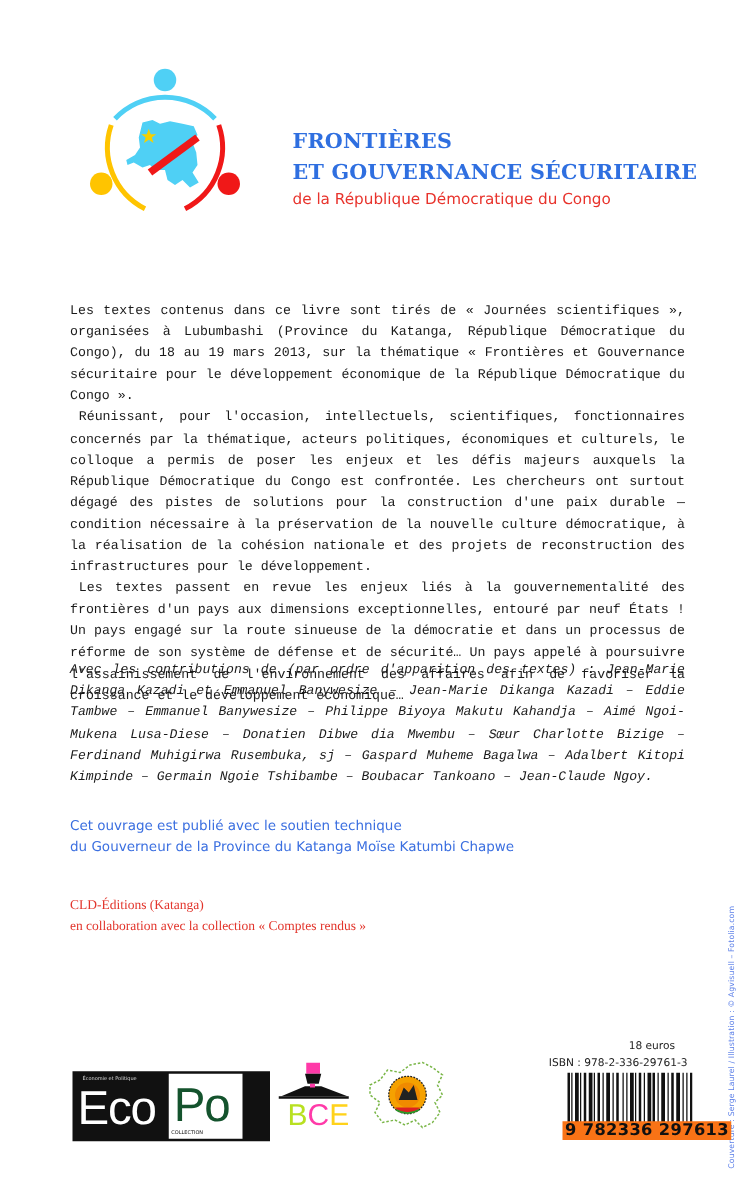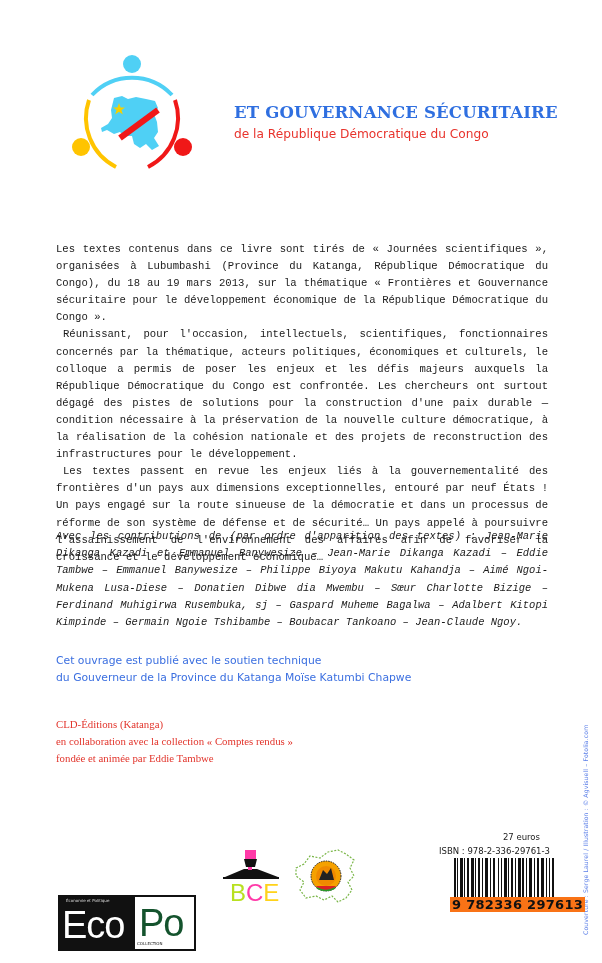--- a/index.html
+++ b/index.html
@@ -17,21 +17,21 @@
   .body-text p.indent { text-indent: 7px; }
 
   .contrib { position: absolute; left: 56px; top: 528px; width: 492px; font-family: Liberation Mono, monospace; font-style: italic; font-size: 10.5px; line-height: 17.2px; color: #1a1a1a; text-align: justify; }
   .contrib p { margin: 0; }
 
   .support { position: absolute; left: 56px; top: 652px; font-size: 10.8px; line-height: 17px; color: #3b6fe0; white-space: nowrap; }
   .publisher { position: absolute; left: 56px; top: 716px; font-size: 10.8px; line-height: 17px; color: #e2352c; white-space: nowrap; font-family: Liberation Serif, serif; }
 
   .credit-vertical { position: absolute; left: 582px; top: 935px; transform-origin: 0 0; transform: rotate(-90deg); font-size: 6.2px; color: #5b7fe8; white-space: nowrap; letter-spacing: 0.1px; }
 
-  .ecopo { position: absolute; left: 58px; top: 895px; width: 138px; height: 56px; background: #111; text-align: center; }
+  .ecopo { position: absolute; left: 58px; top: 857px; width: 158px; height: 56px; background: #111; text-align: center; }
   .ecopo .top-small { position: absolute; left: 8px; top: 3px; font-size: 4px; color: #ddd; white-space: nowrap; }
   .ecopo .eco { position: absolute; left: 4px; top: 10px; font-family: "Liberation Sans", sans-serif; font-size: 38px; line-height: 40px; color: #fff; letter-spacing: -1px; }
   .ecopo .po-box { position: absolute; left: 77px; top: 2px; width: 59px; height: 52px; background: #fff; }
   .ecopo .po { position: absolute; left: 4px; top: 6px; font-family: "Liberation Sans", sans-serif; font-size: 38px; line-height: 40px; color: #14532d; letter-spacing: -1px; }
   .ecopo .bottom-small { position: absolute; left: 2px; top: 44px; font-size: 4px; color: #111; white-space: nowrap; }
 
   .bce { position: absolute; left: 222px; top: 850px; width: 60px; height: 60px; }
   .bce .label { position: absolute; left: 8px; top: 30px; font-family: "Liberation Sans", sans-serif; font-size: 24px; line-height: 26px; letter-spacing: 0px; text-align: center; }
   .katanga { position: absolute; left: 292px; top: 846px; width: 66px; height: 60px; }
 
@@ -55,20 +55,21 @@
 
     <path d="M27 48 A 55 55 0 0 0 54 115" fill="none" stroke="#ffc400" stroke-width="4"></path>
     <circle cx="19" cy="95" r="9" fill="#ffc400"></circle>
 
     <path d="M52 46 L60 44 L66 47 L74 45 L84 47 L93 49 L96 56 L92 62 L95 70 L96 80 L92 86 L97 94 L90 98 L84 92 L78 96 L72 92 L70 84 L62 84 L58 80 L52 82 L45 78 L40 80 L39 76 L46 72 L50 66 L49 58 Z" fill="#4fd0f5"></path>
     <line x1="58" y1="86" x2="96" y2="58" stroke="#f01818" stroke-width="6"></line>
     <polygon points="57,51 58.6,55.4 63,55.4 59.5,58 60.8,62.4 57,59.7 53.2,62.4 54.5,58 51,55.4 55.4,55.4" fill="#f5d000"></polygon>
   </svg>
 
   <div class="title-block">
+    <div class="title-line">FRONTIÈRES</div>
     <div class="title-line">ET GOUVERNANCE SÉCURITAIRE</div>
     <div class="subtitle-line">de la République Démocratique du Congo</div>
   </div>
 
   <div class="body-text">
     <p>Les textes contenus dans ce livre sont tirés de « Journées scientifiques », organisées à Lubumbashi (Province du Katanga, République Démocratique du Congo), du 18 au 19 mars 2013, sur la thématique « Frontières et Gouvernance sécuritaire pour le développement économique de la République Démocratique du Congo ».</p>
     <p class="indent">Réunissant, pour l'occasion, intellectuels, scientifiques, fonctionnaires concernés par la thématique, acteurs politiques, économiques et culturels, le colloque a permis de poser les enjeux et les défis majeurs auxquels la République Démocratique du Congo est confrontée. Les chercheurs ont surtout dégagé des pistes de solutions pour la construction d'une paix durable — condition nécessaire à la préservation de la nouvelle culture démocratique, à la réalisation de la cohésion nationale et des projets de reconstruction des infrastructures pour le développement.</p>
     <p class="indent">Les textes passent en revue les enjeux liés à la gouvernementalité des frontières d'un pays aux dimensions exceptionnelles, entouré par neuf États ! Un pays engagé sur la route sinueuse de la démocratie et dans un processus de réforme de son système de défense et de sécurité… Un pays appelé à poursuivre l'assainissement de l'environnement des affaires afin de favoriser la croissance et le développement économique…</p>
   </div>
 
@@ -77,21 +78,20 @@
   </div>
 
   <div class="support">
     <div>Cet ouvrage est publié avec le soutien technique</div>
     <div>du Gouverneur de la Province du Katanga Moïse Katumbi Chapwe</div>
   </div>
 
   <div class="publisher">
     <div>CLD-Éditions (Katanga)</div>
     <div>en collaboration avec la collection « Comptes rendus »</div>
-    <div>fondée et animée par Eddie Tambwe</div>
   </div>
 
   <div class="credit-vertical">Couverture : Serge Laurel / Illustration : © Agvisuell – Fotolia.com</div>
 
   <div class="ecopo">
     <div class="top-small">Économie et Politique</div>
     <div class="eco">Eco</div>
     <div class="po-box">
       <div class="po">Po</div>
       <div class="bottom-small">COLLECTION</div>
@@ -113,21 +113,21 @@
 
   <svg class="katanga" viewBox="0 0 66 60">
     <path d="M4 22 L12 18 L18 10 L28 12 L36 6 L46 4 L54 8 L62 14 L58 22 L62 30 L56 36 L60 44 L54 52 L46 56 L40 50 L32 54 L24 50 L14 52 L8 44 L12 36 L4 30 Z" fill="none" stroke="#7ab648" stroke-width="1.2" stroke-dasharray="2 1.5"></path>
     <circle cx="34" cy="30" r="15" fill="#f5a100" stroke="#222" stroke-width="1" stroke-dasharray="1.5 1"></circle>
     <circle cx="34" cy="30" r="10" fill="#f08a00"></circle>
     <path d="M27 34 L31 24 L35 28 L39 22 L42 34 Z" fill="#222"></path>
     <path d="M24 40 L44 40 L40 44 L28 44 Z" fill="#d22"></path>
     <path d="M25 42 Q34 47 43 42" fill="none" stroke="#2a9a2a" stroke-width="1.5"></path>
   </svg>
 
-  <div class="price">27 euros</div>
+  <div class="price">18 euros</div>
   <div class="isbn">ISBN : 978-2-336-29761-3</div>
   <svg class="barcode" viewBox="0 0 102 54" preserveAspectRatio="none">
     <g fill="#111">
       <rect x="2" y="0" width="2" height="54"></rect>
         <rect x="5" y="0" width="1" height="54"></rect>
       <rect x="8" y="0" width="3" height="44"></rect>
         <rect x="12" y="0" width="1" height="44"></rect>
       <rect x="15" y="0" width="2" height="44"></rect>
         <rect x="19" y="0" width="3" height="44"></rect>
       <rect x="23" y="0" width="1" height="44"></rect>

